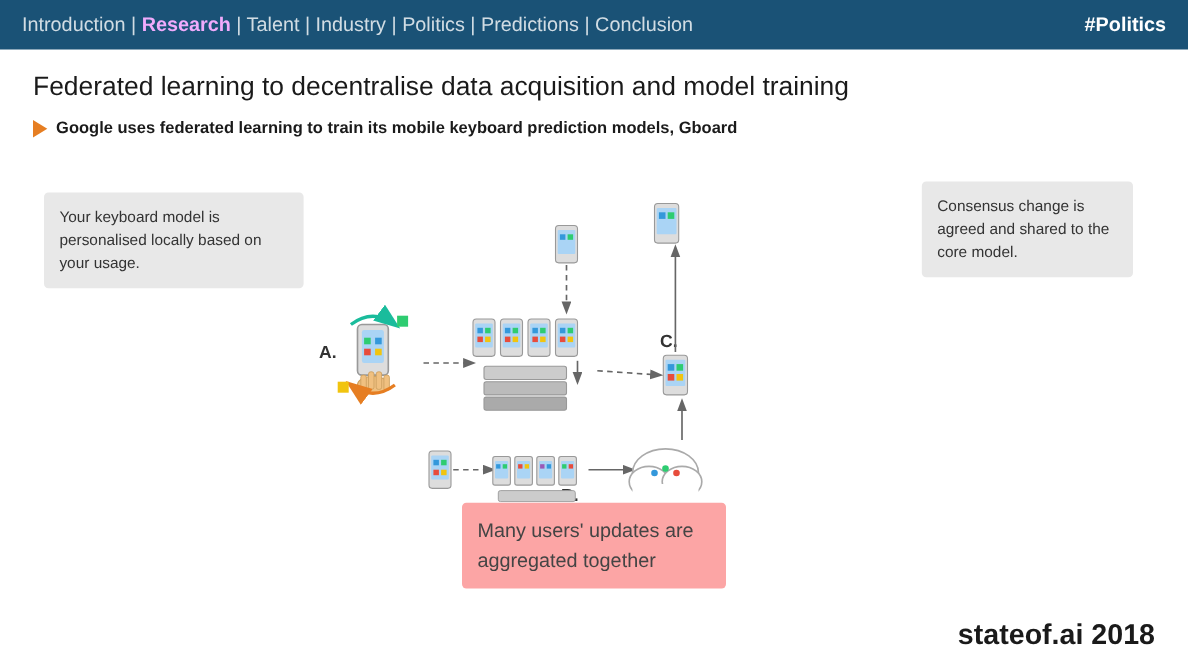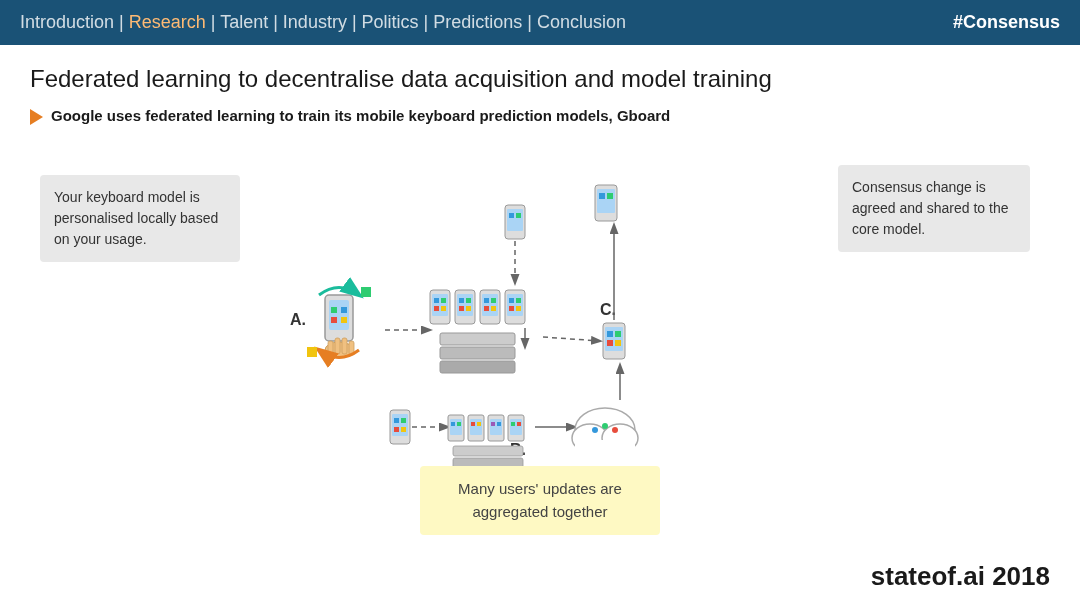--- a/index.html
+++ b/index.html
@@ -19,42 +19,42 @@
       padding: 12px 20px;
       display: flex;
       justify-content: space-between;
       align-items: center;
     }
     #nav {
       font-size: 18px;
       color: rgba(255,255,255,0.8);
     }
     #nav .bold {
-      font-weight: normal;
-      color: #fdba74;
+      font-weight: bold;
+      color: #f0abfc;
     }
     #hashtag {
       font-weight: bold;
       font-size: 18px;
       color: white;
     }
 
     
     #main {
       padding: 20px 30px 10px 30px;
     }
     #page-title {
       font-size: 24px;
       font-weight: normal;
       color: #1a1a1a;
       margin-bottom: 14px;
     }
     #subtitle {
       display: flex;
-      align-items: flex-start;
+      align-items: center;
       font-size: 15px;
       font-weight: bold;
       color: #1a1a1a;
       margin-bottom: 20px;
     }
     .triangle {
       width: 0;
       height: 0;
       border-top: 8px solid transparent;
       border-bottom: 8px solid transparent;
@@ -78,37 +78,36 @@
       border-radius: 4px;
       padding: 12px 14px;
       font-size: 14px;
       color: #333;
       line-height: 1.5;
     }
 
     #box-left {
       left: 10px;
       top: 30px;
-      width: 200px;
+      width: 236px;
     }
 
     #box-right {
       right: 20px;
       top: 20px;
       width: 192px;
     }
 
     #box-bottom {
       left: 50%;
       transform: translateX(-50%);
       bottom: 0px;
       width: 240px;
-      text-align: center;
-      background: #fef9c3;
-      font-size: 15px;
+      background: #fca5a5;
+      font-size: 18px;
       color: #444;
     }
 
     
     #diagram-svg {
       position: absolute;
       left: 200px;
       top: 0;
       width: 600px;
       height: 350px;
@@ -125,21 +124,21 @@
       margin-top: 32px;
     }
   </style>
 </head>
 <body>
 
 <div id="header">
   <div id="nav">
     Introduction | <span class="bold">Research</span> | Talent | Industry | Politics | Predictions | Conclusion
   </div>
-  <div id="hashtag">#Consensus</div>
+  <div id="hashtag">#Politics</div>
 </div>
 
 <div id="main">
   <div id="page-title">Federated learning to decentralise data acquisition and model training</div>
   <div id="subtitle">
     <div class="triangle"></div>
     <span>Google uses federated learning to train its mobile keyboard prediction models, Gboard</span>
   </div>
 
   <div id="diagram-area">

